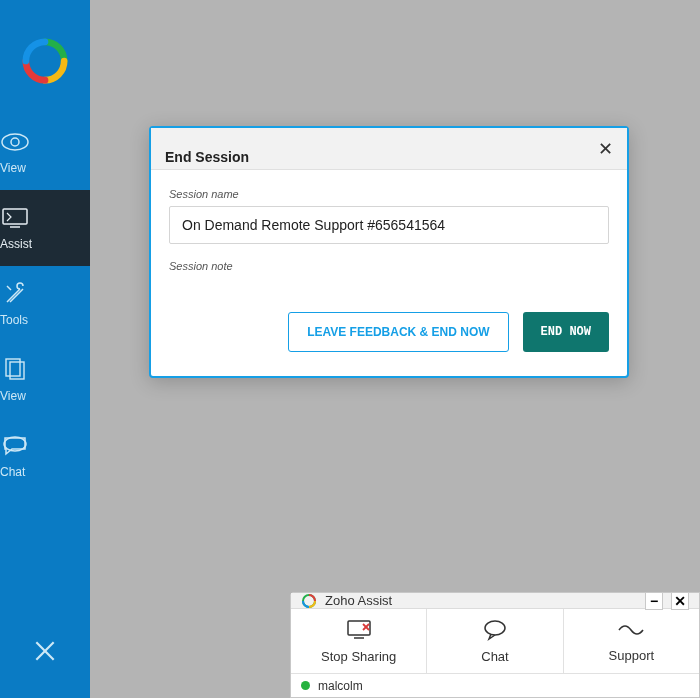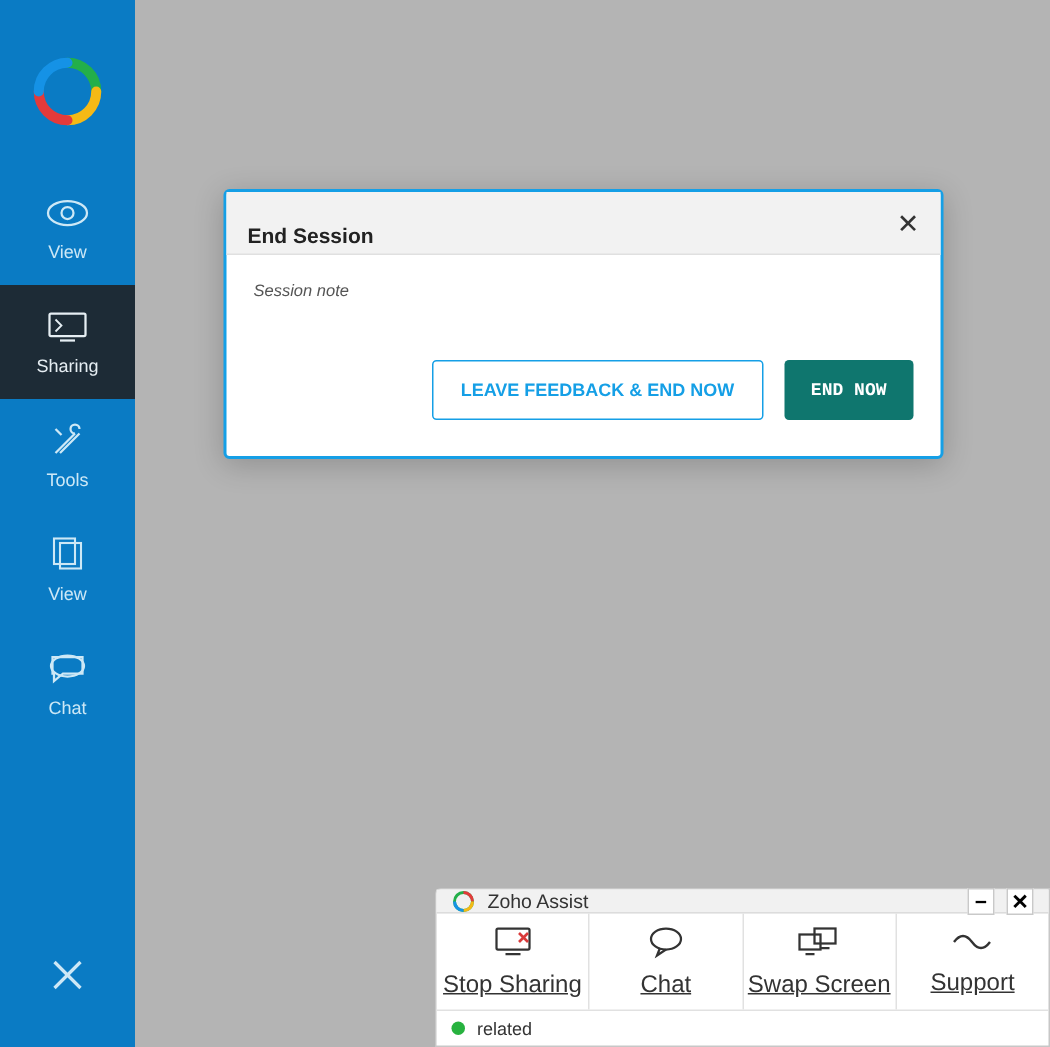--- a/index.html
+++ b/index.html
@@ -1,21 +1,21 @@
 <!DOCTYPE html>
 <html><head>
 <meta charset="utf-8">
 <style>
   * { box-sizing: border-box; margin: 0; padding: 0; }
   html, body { width: 700px; height: 698px; overflow: hidden; font-family: -apple-system, Helvetica, Arial, sans-serif; }
   .app { position: relative; width: 700px; height: 698px; background: #b4b4b4; }
   .sidebar { position: absolute; left: 0; top: 0; width: 90px; height: 698px; background: #0a7bc4; display: flex; flex-direction: column; align-items: center; }
   .logo { margin-top: 38px; width: 46px; height: 46px; }
   .side-items { margin-top: 30px; width: 100%; display: flex; flex-direction: column; }
-  .side-item { width: 100%; height: 76px; display: flex; flex-direction: column; align-items: center; justify-content: center; color: #cde8f6; cursor: pointer; }
+  .side-item { width: 100%; height: 76px; display: flex; flex-direction: column; align-items: flex-start; justify-content: center; color: #cde8f6; cursor: pointer; }
   .side-item.active { background: #1d2b36; color: #e6eef3; }
   .side-label { font-size: 12px; margin-top: 6px; }
   .side-icon { width: 30px; height: 26px; display:flex; align-items:center; justify-content:center; }
   .side-close { margin-top: auto; margin-bottom: 30px; width: 100%; display:flex; justify-content:center; color:#cde8f6; cursor:pointer;}
   .side-close svg { width: 26px; height: 26px; }
 
   
   .modal { position: absolute; left: 149px; top: 126px; width: 480px; background: #ffffff; border: 2px solid #159fe6; border-radius: 4px; box-shadow: 0 4px 20px rgba(0,0,0,.2); }
   .modal-header { height: 42px; background: #f2f2f2; border-bottom: 1px solid #e0e0e0; display:flex; align-items:center; padding: 0 14px; }
   .modal-title { font-size: 14px; font-weight: 600; color:#222;margin-top:16px; }
@@ -34,21 +34,21 @@
   
   .assist { position:absolute; right: 0; bottom: 0; width: 410px; background:#fff; border:1px solid #c7c7c7; border-top-left-radius:4px; }
   .assist-header { height: 16px; background:#f1f1f1; border-bottom:1px solid #dcdcdc; display:flex; align-items:center; padding: 0 10px; }
   .assist-logo { width: 16px; height:16px; margin-right:8px; }
   .assist-title { font-size: 13px; color:#333; }
   .assist-controls { margin-left:auto; display:flex; gap:8px; }
   .assist-controls span { width:18px; height:18px; display:flex; align-items:center; justify-content:center; font-size:14px; font-weight:600; border:1px solid #c9c9c9; background:#fff; cursor:pointer; line-height:1; }
   .assist-actions { display:flex; }
   .assist-action { flex:1; height:64px; border-right:1px solid #e1e1e1; display:flex; flex-direction:column; align-items:center; justify-content:center; gap:4px; cursor:pointer; }
   .assist-action:last-child { border-right:none; }
-  .assist-action-label { font-size: 16px; color:#333;text-decoration:underline; }
+  .assist-action-label { font-size: 13px; color:#333; }
   .assist-status { height: 24px; border-top:1px solid #e1e1e1; display:flex; align-items:center; padding: 0 10px; gap:8px; }
   .status-dot { width:9px; height:9px; border-radius:50%; background:#27b23f; }
   .status-name { font-size:12px; color:#333; }
 </style>
 </head>
 <body>
 
 <div class="app">
 
   <div class="sidebar">
@@ -74,21 +74,21 @@
       </div>
 
       <div class="side-item active">
         <div class="side-icon">
           <svg viewBox="0 0 30 24" width="30" height="24">
               <rect x="3" y="3" width="24" height="15" rx="1" fill="none" stroke="#e6eef3" stroke-width="1.5"></rect>
               <line x1="10" y1="21" x2="20" y2="21" stroke="#e6eef3" stroke-width="1.5"></line>
               <path d="M7 7 L11 11 L7 15" fill="none" stroke="#e6eef3" stroke-width="1.2"></path>
             </svg>
         </div>
-        <div class="side-label">Sharing</div>
+        <div class="side-label">Assist</div>
       </div>
 
       <div class="side-item">
         <div class="side-icon">
           <svg viewBox="0 0 26 26" width="26" height="26">
               <path d="M5 21 L18 8 M8 21 L21 8" stroke="#cde8f6" stroke-width="1.5" fill="none"></path>
               <path d="M18 8 a3 3 0 1 1 3 -3" stroke="#cde8f6" stroke-width="1.5" fill="none"></path>
               <path d="M5 5 L9 9" stroke="#cde8f6" stroke-width="1.5"></path>
             </svg>
         </div>
@@ -127,20 +127,24 @@
   </div>
 
   <div class="modal">
     <div class="modal-header">
       <div class="modal-title">End Session</div>
       <div class="modal-close">
         <span>✕</span>
       </div>
     </div>
     <div class="modal-body">
+      <div class="field-group">
+        <div class="field-label">Session name</div>
+        <input class="text-input" type="text" value="On Demand Remote Support #656541564" style="">
+      </div>
       <div class="field-group">
         <div class="field-label">Session note</div>
       </div>
     </div>
     <div class="modal-footer">
       <button class="btn btn-outline">LEAVE FEEDBACK &amp; END NOW</button>
       <button class="btn btn-primary">END NOW</button>
     </div>
   </div>
 
@@ -176,37 +180,26 @@
         <span>
           <svg width="26" height="22" viewBox="0 0 26 22">
               <ellipse cx="13" cy="9" rx="10" ry="7" fill="none" stroke="#333" stroke-width="1.5"></ellipse>
               <path d="M9 15 L7 20 L13 16" fill="none" stroke="#333" stroke-width="1.5"></path>
             </svg>
         </span>
         <span class="assist-action-label">Chat</span>
       </div>
       <div class="assist-action">
         <span>
-          <svg width="30" height="22" viewBox="0 0 30 22">
-              <rect x="2" y="6" width="14" height="10" fill="none" stroke="#333" stroke-width="1.5"></rect>
-              <rect x="12" y="2" width="14" height="10" fill="none" stroke="#333" stroke-width="1.5"></rect>
-              <line x1="6" y1="19" x2="12" y2="19" stroke="#333" stroke-width="1.5"></line>
-              <line x1="16" y1="15" x2="22" y2="15" stroke="#333" stroke-width="1.5"></line>
-            </svg>
-        </span>
-        <span class="assist-action-label">Swap Screen</span>
-      </div>
-      <div class="assist-action">
-        <span>
           <svg width="28" height="20" viewBox="0 0 28 20">
               <path d="M2 10 Q8 2 14 10 T26 10" fill="none" stroke="#333" stroke-width="1.6"></path>
             </svg>
         </span>
         <span class="assist-action-label">Support</span>
       </div>
     </div>
     <div class="assist-status">
       <div class="status-dot"></div>
-      <div class="status-name">related</div>
+      <div class="status-name">malcolm</div>
     </div>
   </div>
 
 </div>
 
 </body></html>

